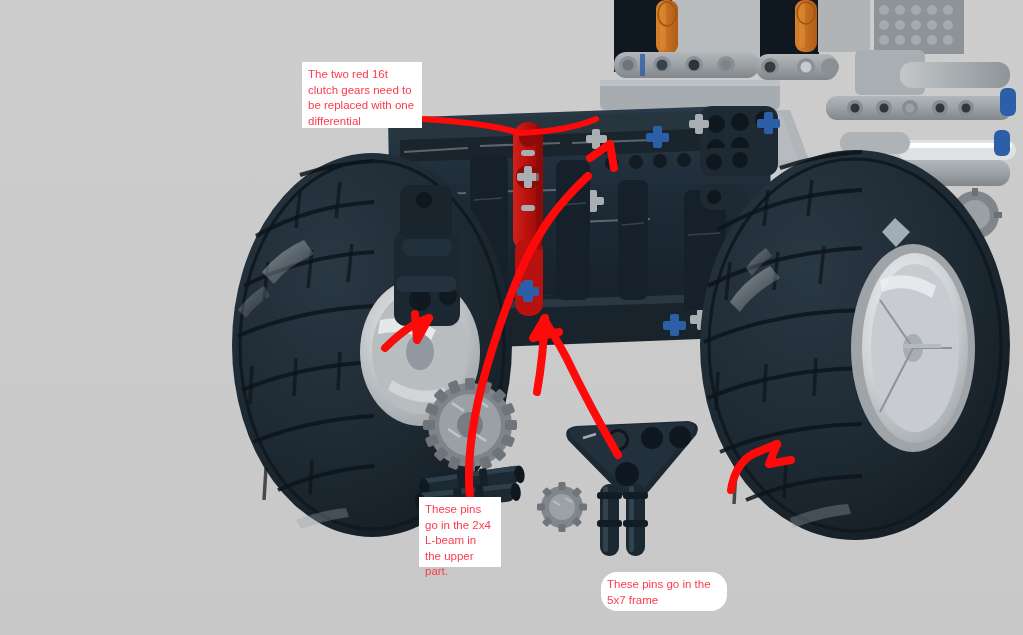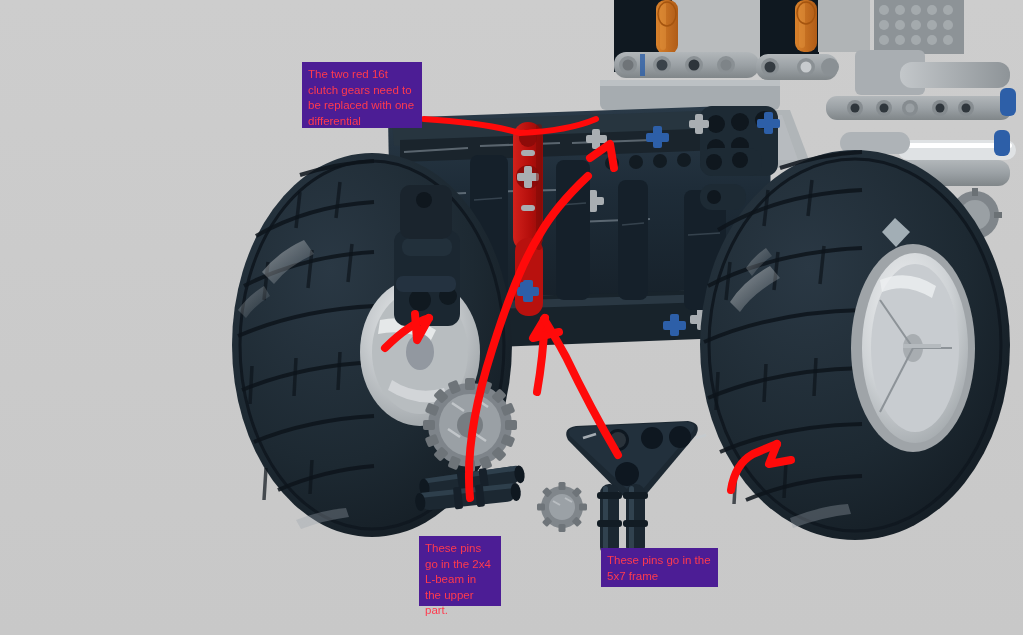--- a/index.html
+++ b/index.html
@@ -7,34 +7,34 @@
     width:1023px;height:635px;
     background:#cbcbcb;
     font-family:"Liberation Sans", sans-serif;
     overflow:hidden;
     position:relative;
   }
   #stage{position:absolute;inset:0;width:1023px;height:635px;overflow:hidden;}
   #render{position:absolute;left:0;top:0;width:1023px;height:635px;}
   .note{
     position:absolute;
-    background:#4c1d95;
+    background:#ffffff;
     color:#ff3a4e;
     font-size:11.5px;
     line-height:15.5px;
     padding:5px 6px 6px 6px;
     box-sizing:border-box;
     white-space:pre-wrap;
     font-family:"Liberation Sans", sans-serif;
     z-index:40;
   }
   #note-0{left:302px;top:62px;width:120px;height:66px;}
-  #note-1{left:419px;top:497px;width:82px;height:70px;margin-top:39px;}
+  #note-1{left:419px;top:497px;width:82px;height:70px;}
   #note-2{left:514px;top:519px;width:72px;height:53px;}
-  #note-3{left:601px;top:548px;width:117px;height:39px;}
+  #note-3{left:601px;top:572px;width:126px;height:39px;border-radius:16px;}
   svg{display:block;}
 </style>
 </head>
 <body>
 
 <div id="stage">
 
 <svg id="render" viewBox="0 0 1023 635" xmlns="http://www.w3.org/2000/svg">
   <defs>
     <linearGradient id="bgGrad" x1="0" y1="0" x2="0" y2="1">

